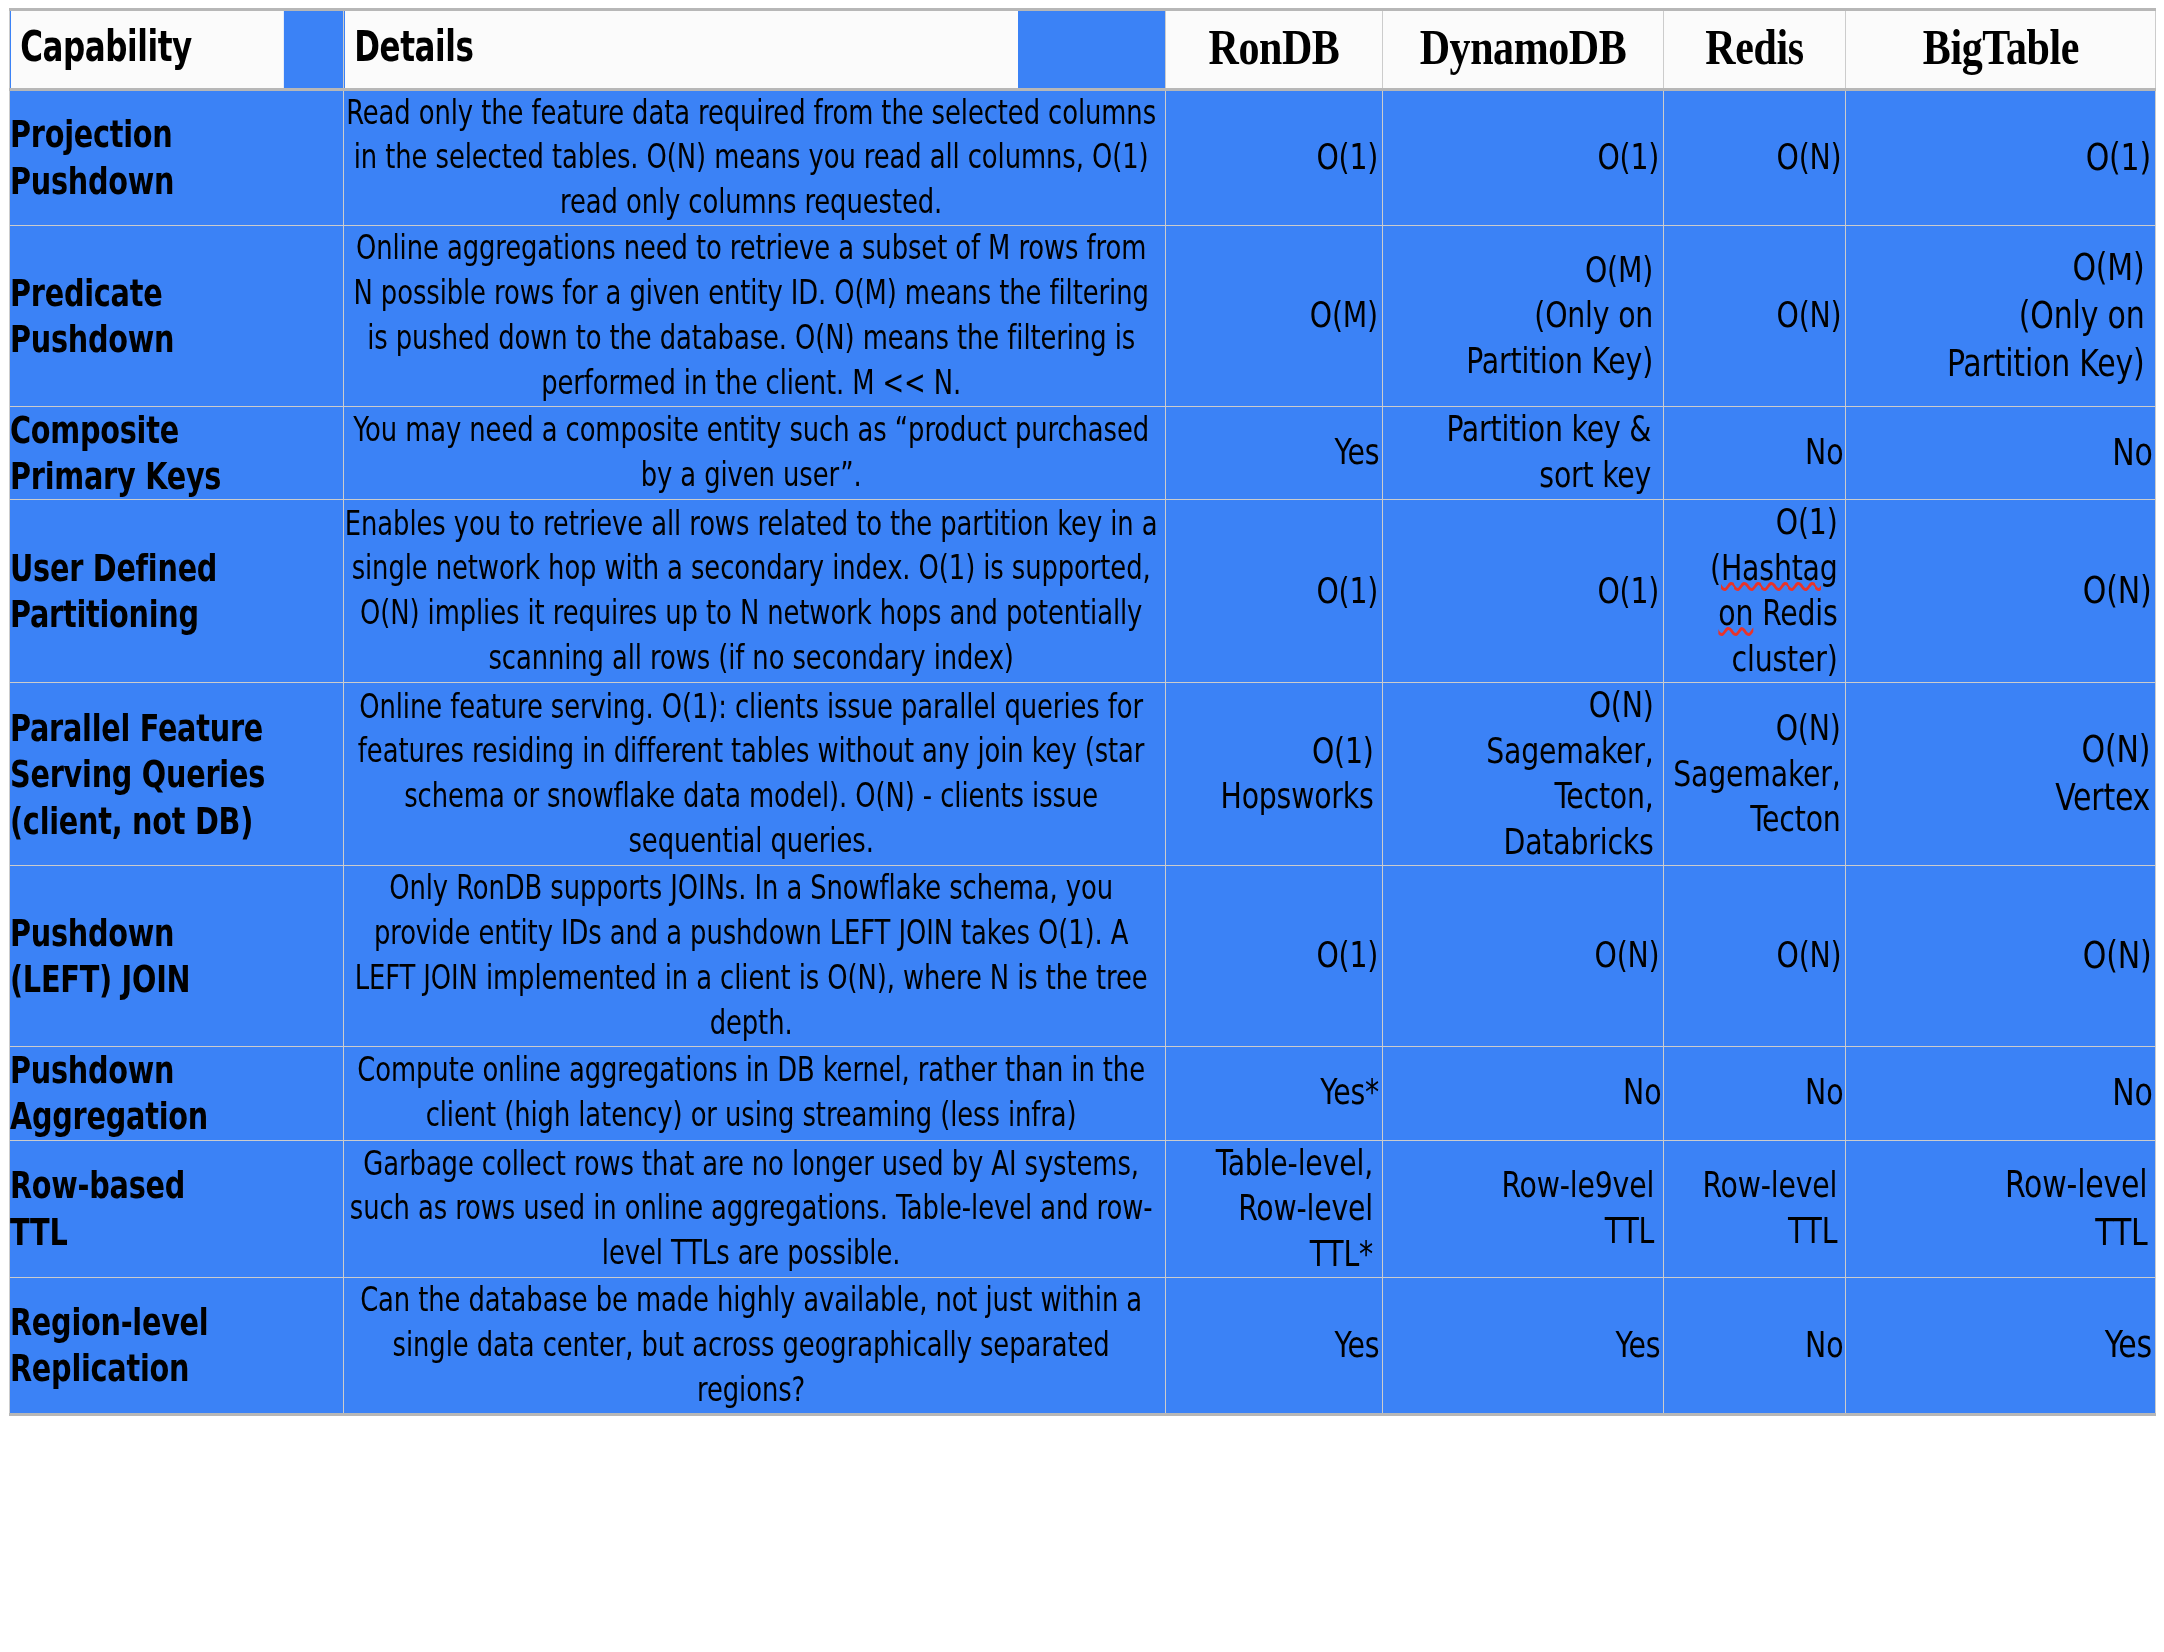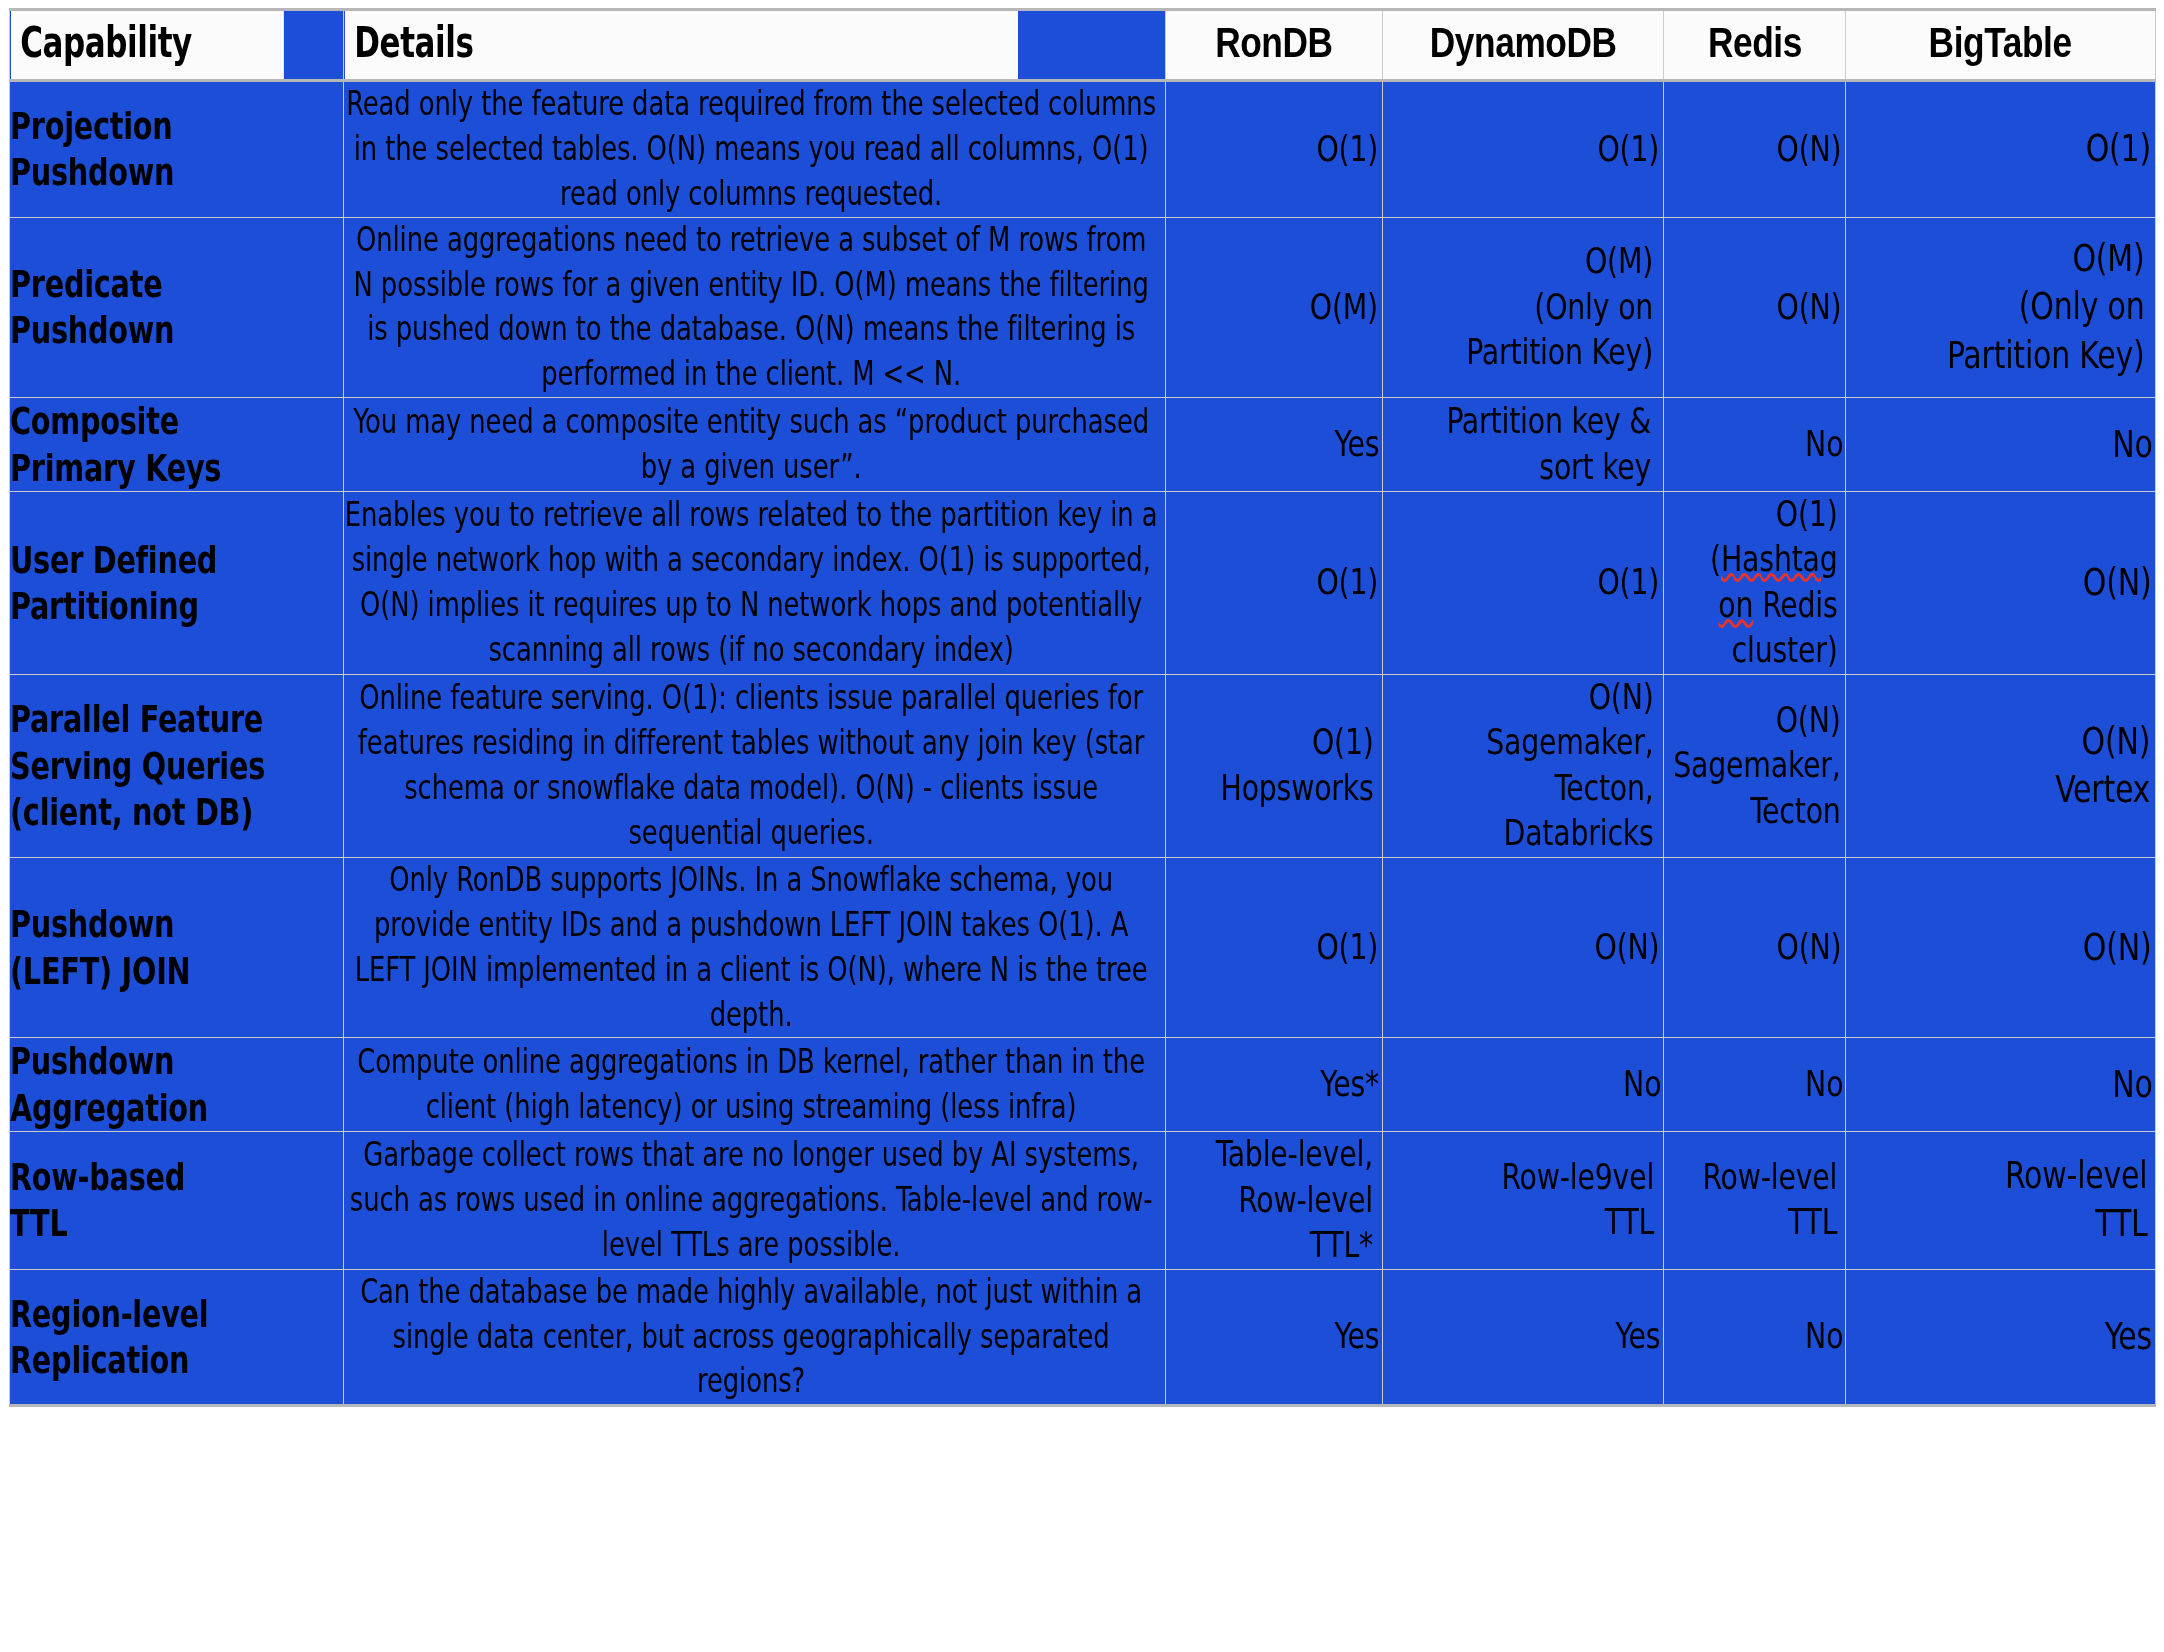--- a/index.html
+++ b/index.html
@@ -21,21 +21,21 @@
     height: 1652px;
     background: #ffffff;
     box-sizing: border-box;
     padding: 8px 9px 8px 9px;
   }
 
   table.cmp {
     border-collapse: collapse;
     table-layout: fixed;
     width: 2146px;
-    background: #1d4ed8;
+    background: #3b82f6;
     border-top: 3px solid #b7b7b7;
     border-bottom: 3px solid #b7b7b7;
   }
 
   table.cmp col.c-cap     { width: 334px; }
   table.cmp col.c-det     { width: 822px; }
   table.cmp col.c-rondb   { width: 217px; }
   table.cmp col.c-dynamo  { width: 281px; }
   table.cmp col.c-redis   { width: 182px; }
   table.cmp col.c-bigt    { width: 310px; }
@@ -57,23 +57,23 @@
     font-family: "Liberation Sans Narrow", "DejaVu Sans Condensed", "Liberation Sans", sans-serif;
     font-weight: bold;
     font-size: 42px;
     letter-spacing: -0.5px;
     line-height: 1.05;
     transform: scaleX(0.82);
     transform-origin: left center;
   }
   th.h-ctr {
     text-align: center;
-    font-family: Liberation Sans, sans-serif;
+    font-family: Liberation Serif, serif;
     font-weight: bold;
-    font-size: 42px;
+    font-size: 50px;
     letter-spacing: -0.5px;
     line-height: 1.05;
   }
   th.h-ctr span.sq { display:inline-block; transform: scaleX(0.84); }
 
   
   td.cap {
     padding: 6px 8px 6px 22px;
     text-align: left;
   }

